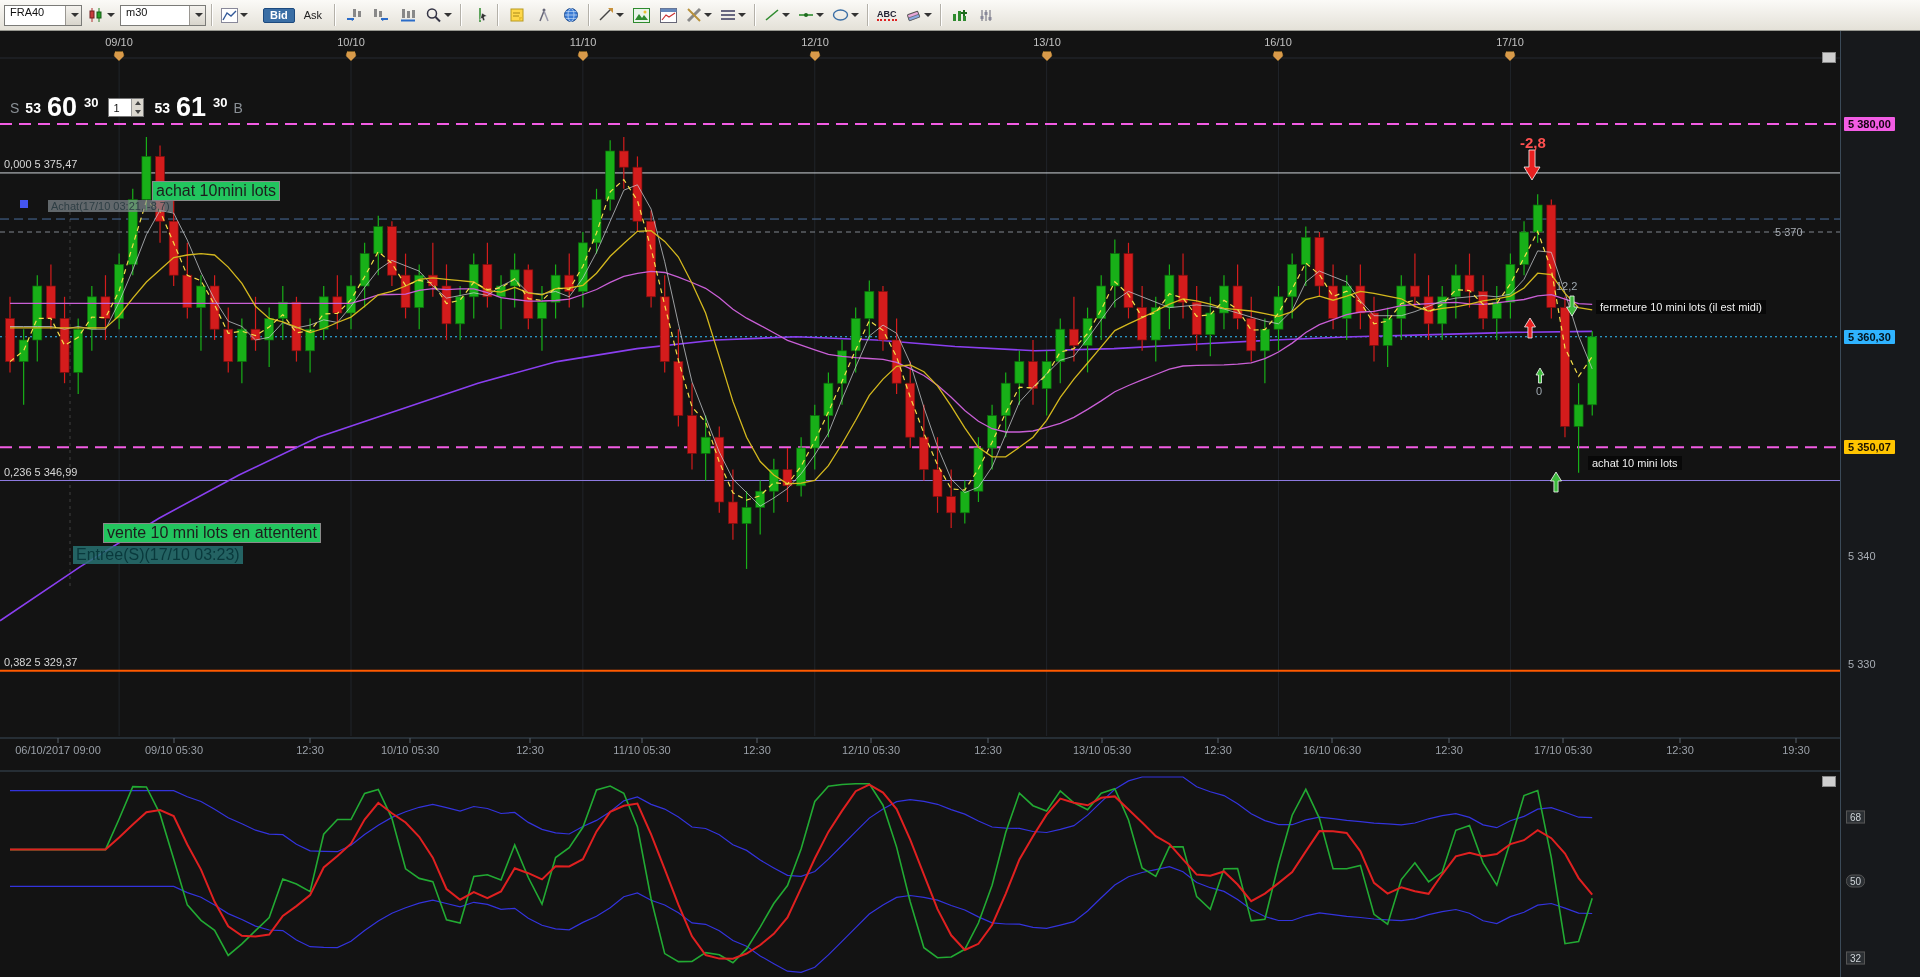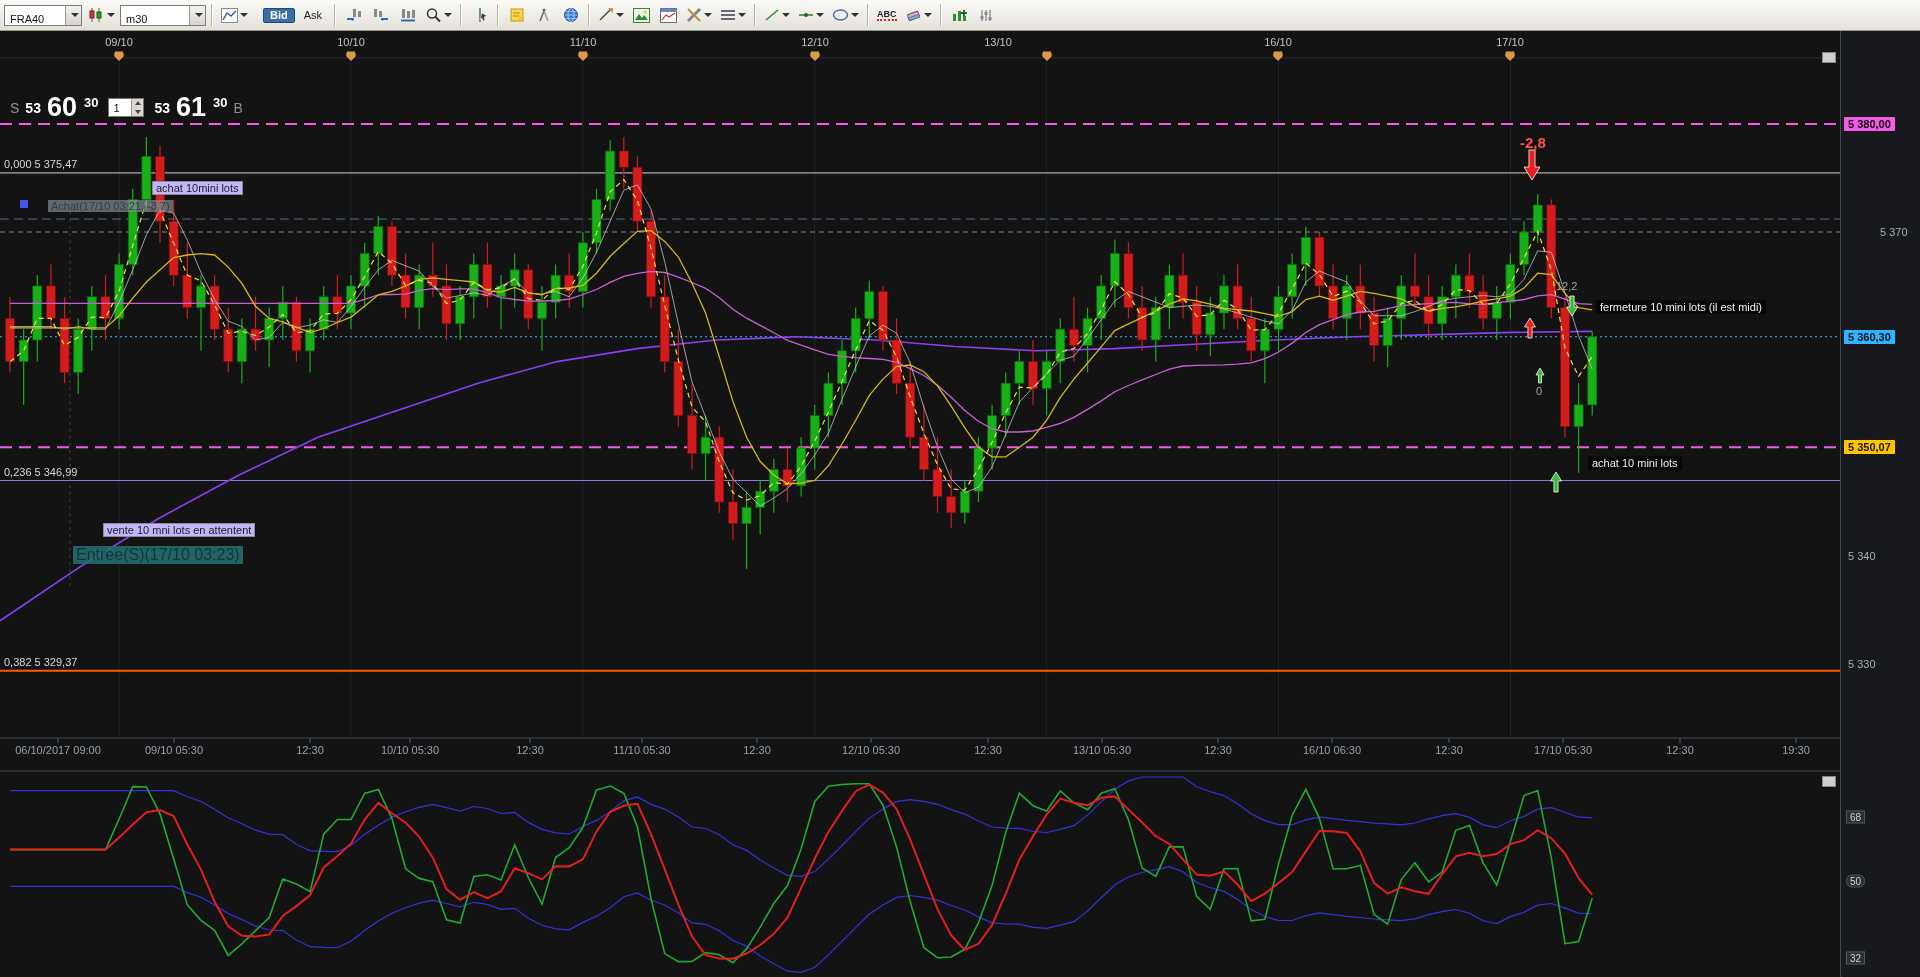--- a/index.html
+++ b/index.html
@@ -10,39 +10,39 @@
     background:linear-gradient(#fbfaf7,#e4e1d8);border-bottom:1px solid #979790;
     display:flex;align-items:center;padding:0 4px;gap:2px;z-index:40;}
   .tb-sep{width:2px;height:22px;margin:0 3px;border-left:1px solid #b4b1a9;border-right:1px solid #ffffff;}
   .tb-btn{height:15px;min-width:25px;display:flex;align-items:center;justify-content:center;
     border:1px solid transparent;border-radius:2px;padding:0 2px;cursor:default;}
   .tb-btn.active{background:#3a6ea5;border:1px solid #1d4a7e;color:#fff;}
   .tb-btn .lbl-txt{font-size:11px;color:#222;padding:0 4px;}
   .tb-btn.active .lbl-txt{color:#fff;font-weight:bold;}
   .caret{width:0;height:0;border-left:4px solid transparent;border-right:4px solid transparent;
     border-top:4px solid #333;margin-left:2px;}
-  .tb-select{display:flex;align-items:flex-end;background:#fff;border:1px solid #7b7b78;height:21px;font-size:11px;color:#111;}
+  .tb-select{display:flex;align-items:flex-start;background:#fff;border:1px solid #7b7b78;height:21px;font-size:11px;color:#111;}
   .tb-select .val{padding:0 5px;flex:1;white-space:nowrap;}
   .tb-select .dd{width:16px;height:100%;background:linear-gradient(#f4f2ee,#d8d5cc);
     border-left:1px solid #9a9792;display:flex;align-items:center;justify-content:center;}
   .abc-txt{font-size:9px;font-weight:bold;color:#223;border-bottom:2px dotted #d22;line-height:10px;}
   #right-gutter{position:absolute;right:0;top:31px;bottom:0;width:80px;background:#17191c;
     border-left:1px solid #3b4a58;z-index:5;}
   #chart-svg{position:absolute;left:0;top:0;width:1920px;height:977px;z-index:8;}
   .abs-lbl{position:absolute;white-space:nowrap;z-index:12;}
   .date-lbl{color:#c2c2c2;font-size:11px;transform:translateX(-50%);}
   .date-marker{position:absolute;width:11px;height:10px;background:#d89a4a;border:1px solid #7a5a20;
     transform:translateX(-50%);clip-path:polygon(50% 100%,0 45%,18% 0,82% 0,100% 45%);z-index:12;}
   .time-lbl{color:#9aa0a8;font-size:11px;transform:translateX(-50%);}
   .fib-lbl{color:#d8d8d8;font-size:11px;}
   .price-lbl{font-size:11px;padding:1px 4px;transform:translateY(-50%);font-weight:bold;border-radius:1px;}
   .price-plain{font-size:11px;color:#a8adb4;transform:translateY(-50%);font-weight:normal;background:none;}
   .ind-lbl{font-size:10px;color:#cfd4d8;background:#2b2f33;border:1px solid #555;padding:0 3px;transform:translateY(-50%);}
   
-  .gray-label{background:#c4b5fd;color:#1d1d1d;border:1px solid #8a8a8a;padding:0 3px;font-size:11px;}
+  .gray-label{background:#22c55e;color:#1d1d1d;border:1px solid #8a8a8a;padding:0 3px;font-size:16px;}
   .dim-label{background:rgba(128,136,142,.72);color:#2e3e44;padding:0 3px;font-size:11px;}
   .teal-label{background:rgba(40,114,114,.85);color:#09393c;padding:0 3px;font-size:16px;}
   .dark-label{background:rgba(8,8,8,.92);color:#efefef;padding:1px 4px;font-size:11px;}
   .red-text{color:#ff5050;font-size:15px;font-weight:bold;}
   .dim-text{color:#9fa8b0;font-size:11px;}
   
   #quote{position:absolute;left:10px;top:95px;display:flex;align-items:flex-end;gap:6px;z-index:14;color:#fff;}
   .q-sb{color:#8a9096;font-size:14px;padding-bottom:3px;}
   .q-sm{font-size:14px;font-weight:bold;padding-bottom:3px;}
   .q-big{font-size:27px;font-weight:bold;line-height:24px;}
@@ -557,35 +557,35 @@
 
 <div id="date-row">
     <div class="abs-lbl date-lbl" style="left: 119px; top: 36px;">09/10</div>
     <div class="date-marker" style="left: 119px; top: 51px;"></div>
     <div class="abs-lbl date-lbl" style="left: 351px; top: 36px;">10/10</div>
     <div class="date-marker" style="left: 351px; top: 51px;"></div>
     <div class="abs-lbl date-lbl" style="left: 583px; top: 36px;">11/10</div>
     <div class="date-marker" style="left: 583px; top: 51px;"></div>
     <div class="abs-lbl date-lbl" style="left: 815px; top: 36px;">12/10</div>
     <div class="date-marker" style="left: 815px; top: 51px;"></div>
-    <div class="abs-lbl date-lbl" style="left: 998px; top: 36px;">13/10</div>
+    <div class="abs-lbl date-lbl" style="left: 1047px; top: 36px;">13/10</div>
     <div class="date-marker" style="left: 1047px; top: 51px;"></div>
     <div class="abs-lbl date-lbl" style="left: 1278px; top: 36px;">16/10</div>
     <div class="date-marker" style="left: 1278px; top: 51px;"></div>
     <div class="abs-lbl date-lbl" style="left: 1510px; top: 36px;">17/10</div>
     <div class="date-marker" style="left: 1510px; top: 51px;"></div>
   </div>
 <div id="fib-layer">
     <div class="abs-lbl fib-lbl" style="left: 4px; top: 157.924px;">0,000 5 375,47</div>
     <div class="abs-lbl fib-lbl" style="left: 4px; top: 465.508px;">0,236 5 346,99</div>
     <div class="abs-lbl fib-lbl" style="left: 4px; top: 655.804px;">0,382 5 329,37</div>
   </div>
 <div id="price-axis">
     <div class="abs-lbl price-lbl" style="left: 1844px; top: 124px; background: rgb(242, 92, 228); color: rgb(18, 4, 15);">5 380,00</div>
-    <div class="abs-lbl price-lbl price-plain" style="left: 1876px; top: 232px; color: rgb(168, 173, 180);">5 370</div>
+    <div class="abs-lbl price-lbl price-plain" style="left: 1771px; top: 232px; color: rgb(168, 173, 180);">5 370</div>
     <div class="abs-lbl price-lbl" style="left: 1844px; top: 336.76px; background: rgb(47, 179, 255); color: rgb(4, 18, 28);">5 360,30</div>
     <div class="abs-lbl price-lbl" style="left: 1844px; top: 447.244px; background: rgb(255, 196, 0); color: rgb(28, 18, 0);">5 350,07</div>
     <div class="abs-lbl price-lbl price-plain" style="left: 1844px; top: 556px; color: rgb(168, 173, 180);">5 340</div>
     <div class="abs-lbl price-lbl price-plain" style="left: 1844px; top: 664px; color: rgb(168, 173, 180);">5 330</div>
   </div>
 <div id="time-axis">
     <div class="abs-lbl time-lbl" style="left: 58px; top: 744px;">06/10/2017 09:00</div>
     <div class="abs-lbl time-lbl" style="left: 174px; top: 744px;">09/10 05:30</div>
     <div class="abs-lbl time-lbl" style="left: 310px; top: 744px;">12:30</div>
     <div class="abs-lbl time-lbl" style="left: 410px; top: 744px;">10/10 05:30</div>

